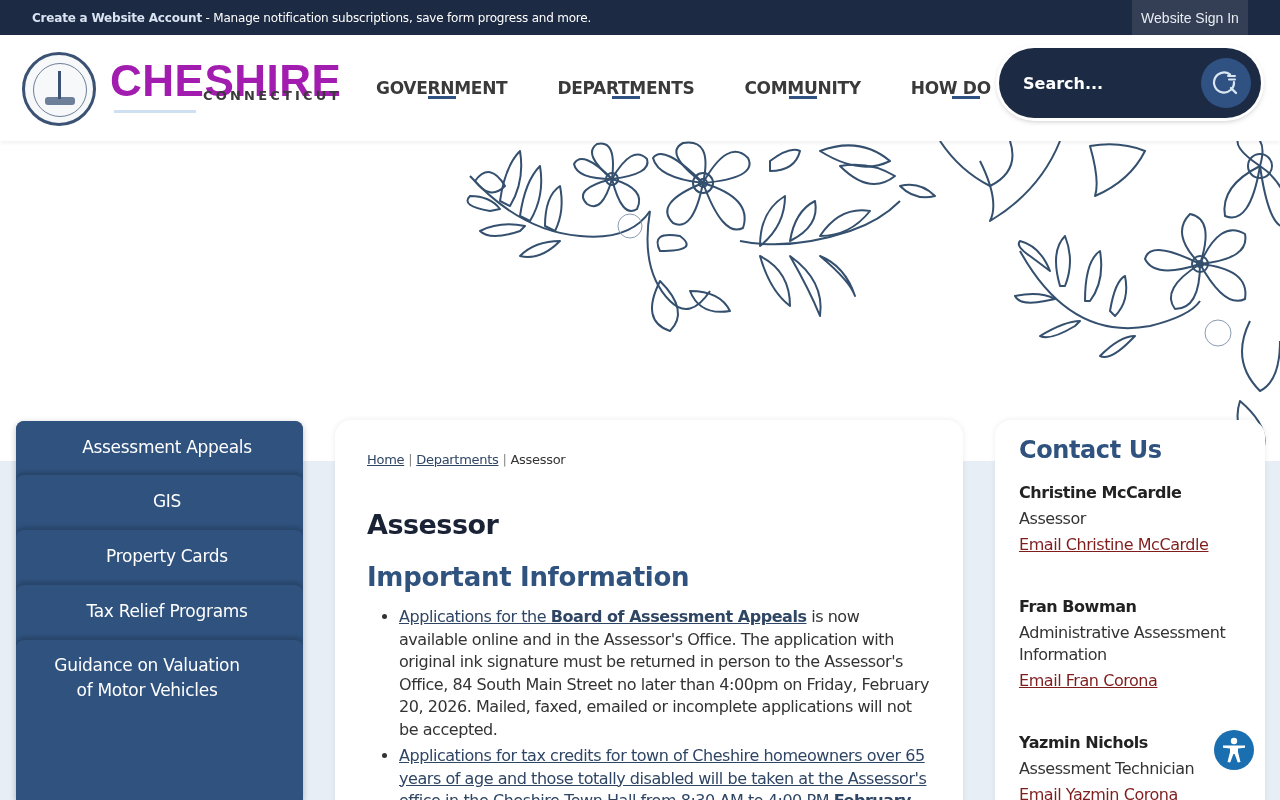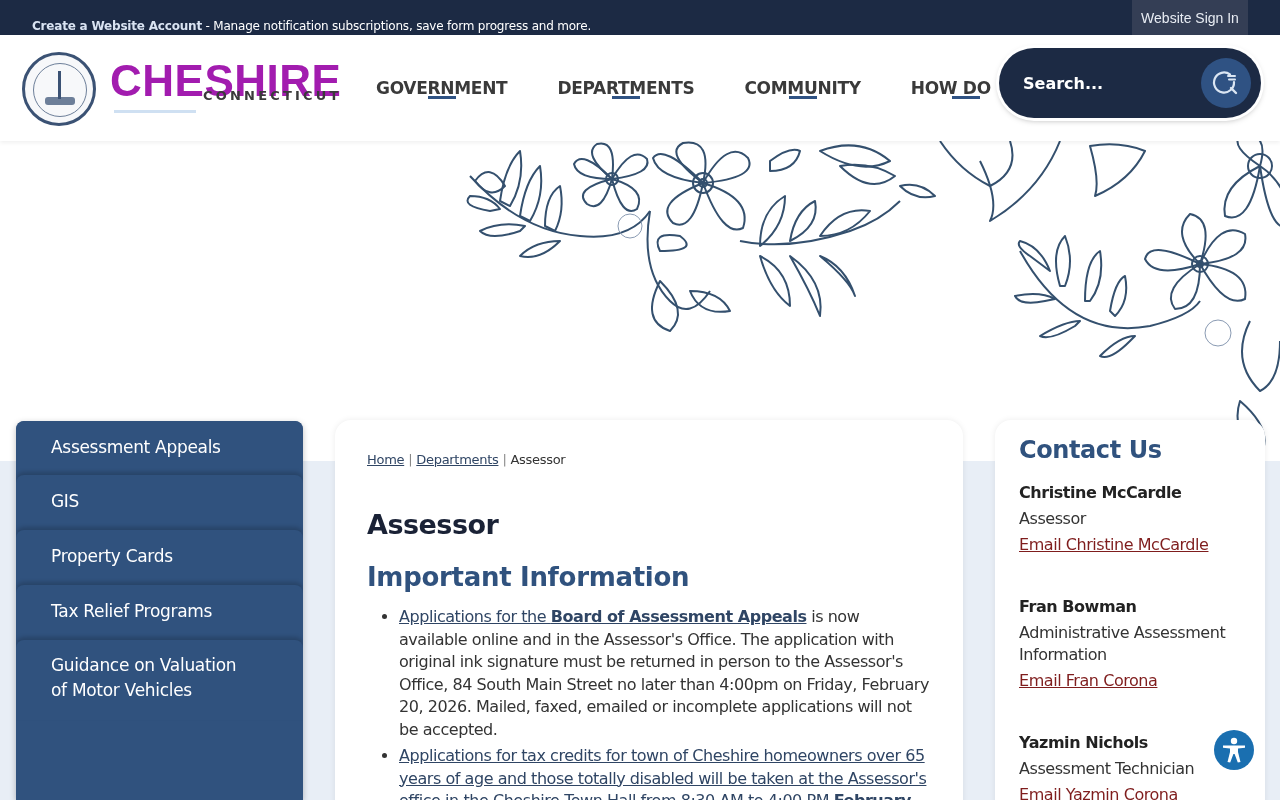--- a/index.html
+++ b/index.html
@@ -10,21 +10,21 @@
     position: relative;
     color: #222;
   }
   
   .topbar {
     position: absolute; left: 0; top: 0; width: 1280px; height: 35px;
     background: #1c2a44;
     display: flex; align-items: center;
   }
   .topbar .acct {
-    position: absolute; left: 32px; top: 8px; height: 35px;
+    position: absolute; left: 32px; top: 0; height: 35px;
     display: flex; align-items: center;
     font-size: 12px; color: #ffffff; letter-spacing: -0.2px; text-align: right;
   }
   .topbar .acct a { color: #d9e3f2; font-weight: bold; text-decoration: none; }
   .topbar .signin {
     position: absolute; left: 1132px; top: 0; width: 116px; height: 35px;
     background: #343e55; color: #e8ecf3;
     font-family: "Liberation Sans", sans-serif; font-size: 14px;
     display: flex; align-items: center; justify-content: center;
   }
@@ -110,20 +110,21 @@
     overflow: hidden;
   }
   .side-item {
     position: relative; display: block;
     color: #ffffff; font-family: "DejaVu Sans", sans-serif;
     font-size: 17px; line-height: 25px; letter-spacing: -0.3px;
     padding: 14px 20px 14px 35px;
     background: #30527e; border-radius: 8px 8px 0 0;
     box-shadow: 0 -3px 4px rgba(0,0,0,0.18);
     height: 55px;
+    text-align: center;
   }
   .side-item:first-child { box-shadow: none; height: 54px; padding-top: 14px; }
   .side-item.tall { height: 80px; padding-top: 13px; }
   
   .main-card {
     position: absolute; left: 335px; top: 420px; width: 628px; height: 400px;
     background: #ffffff; border-radius: 16px;
     box-shadow: 0 0 6px rgba(0,0,0,0.08);
     padding: 32px 32px;
   }

